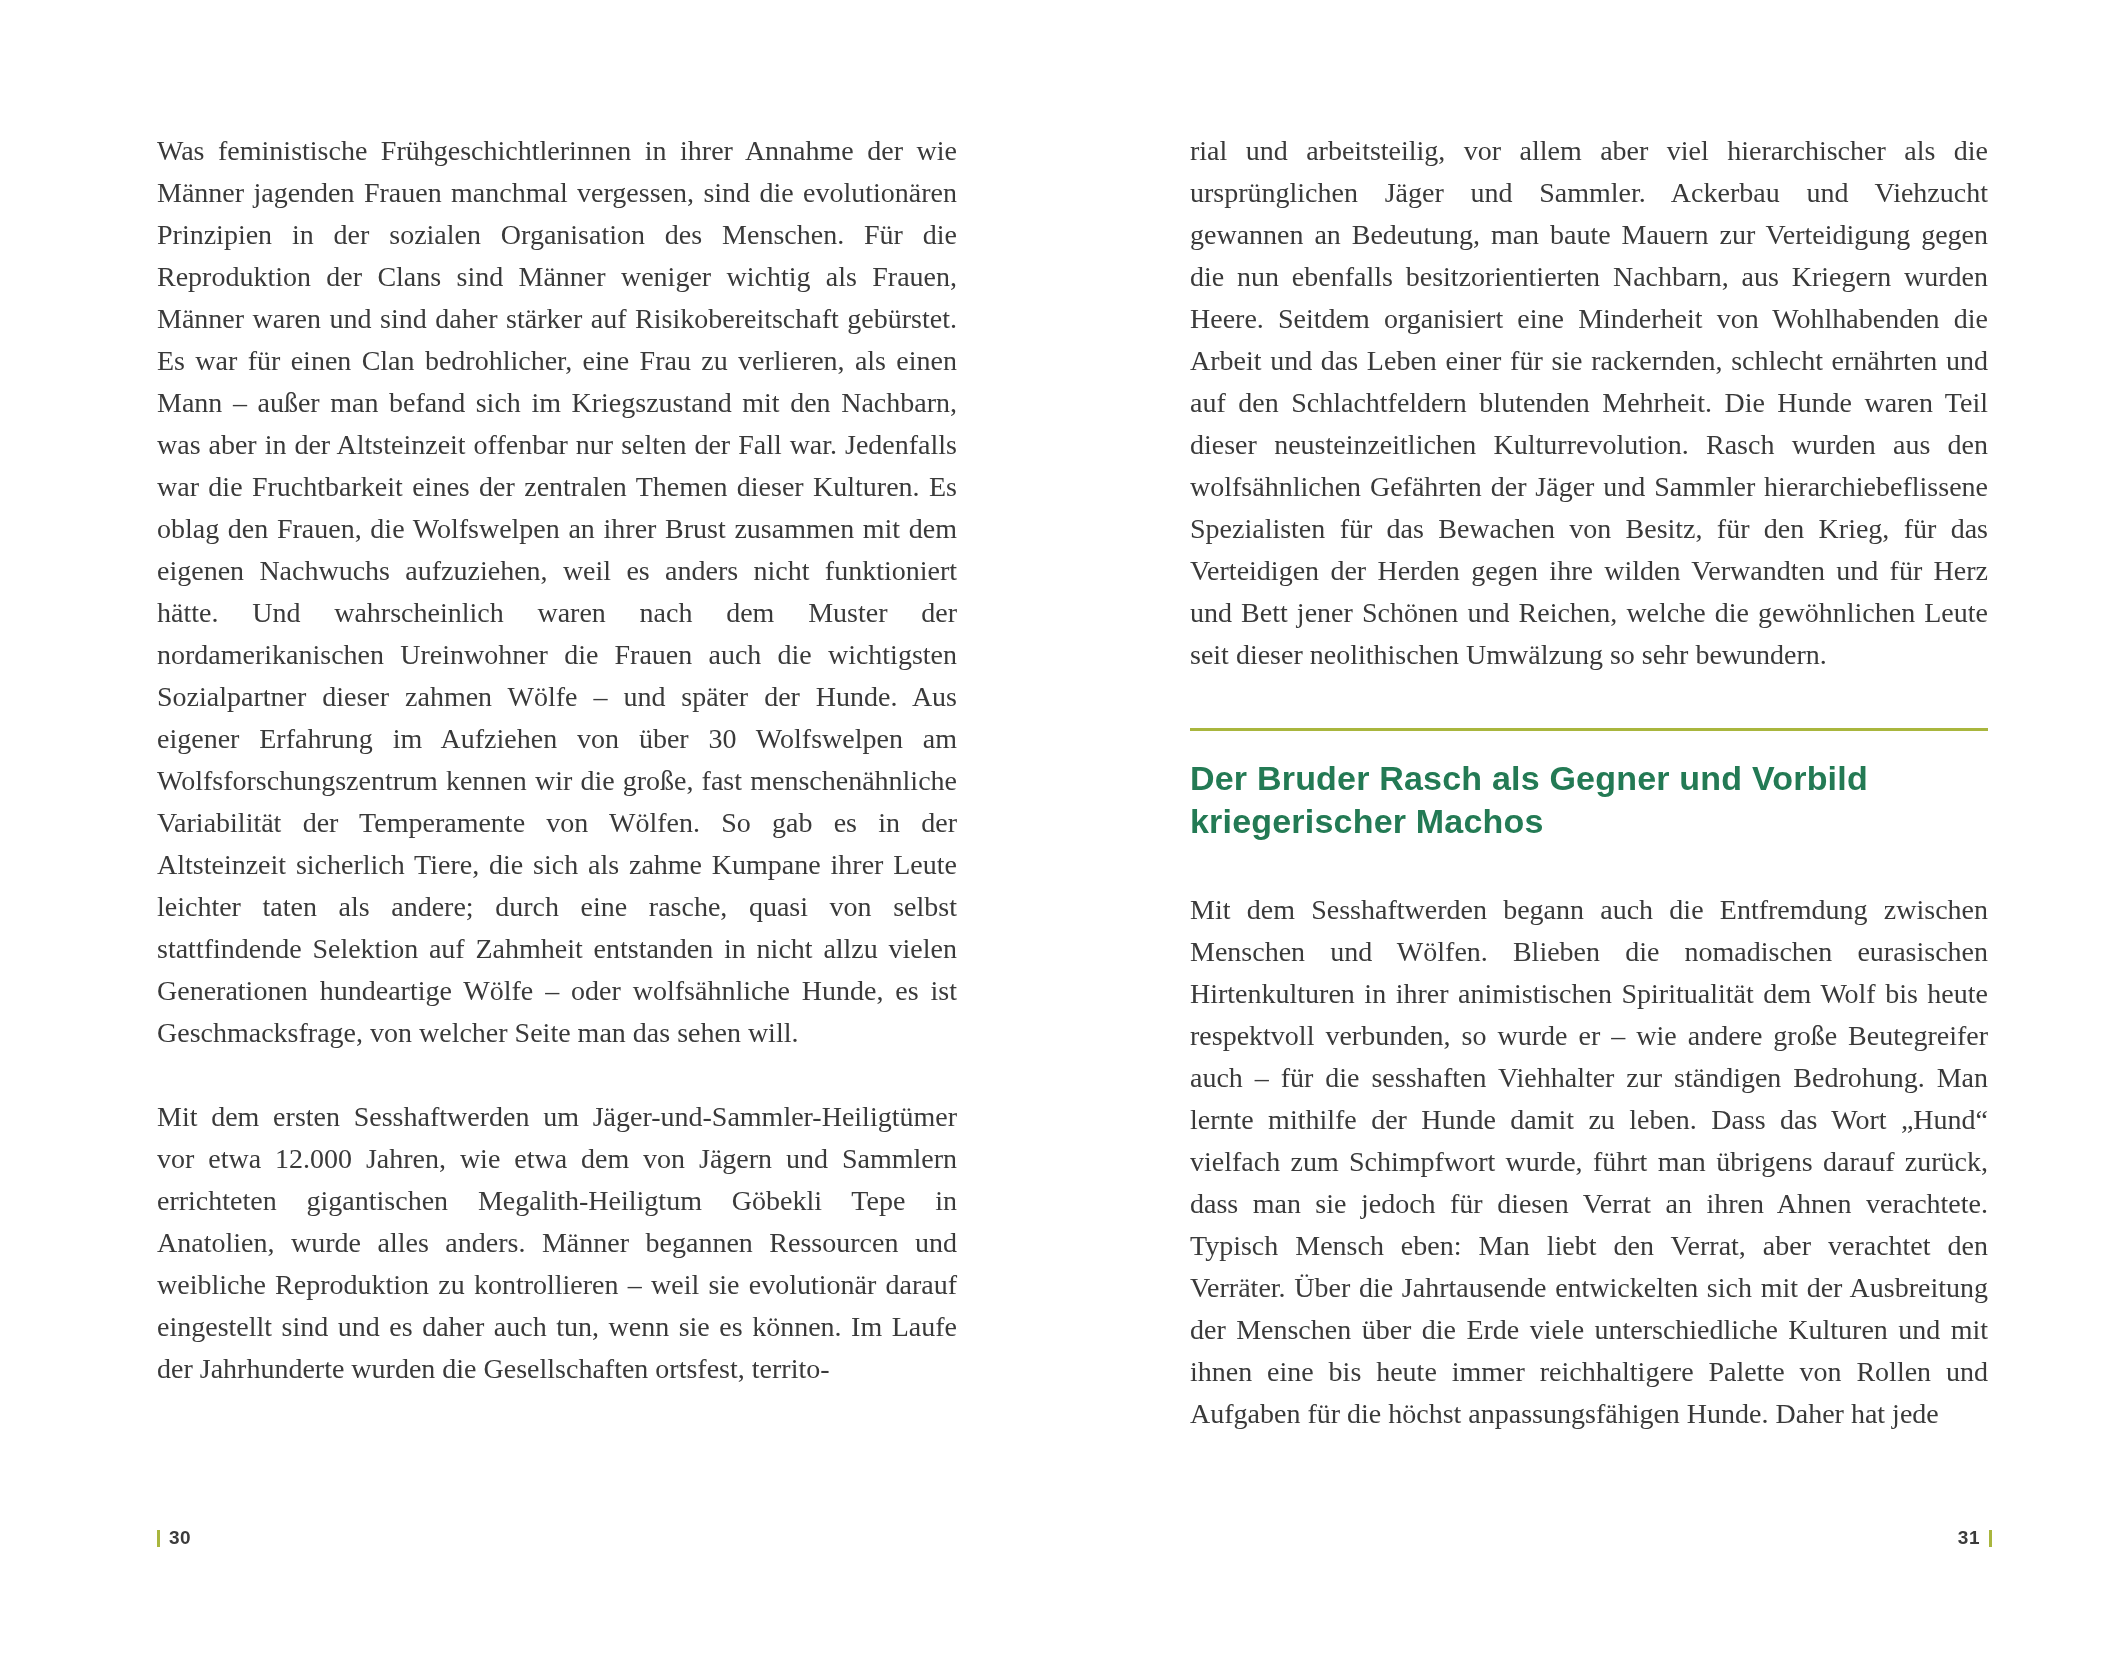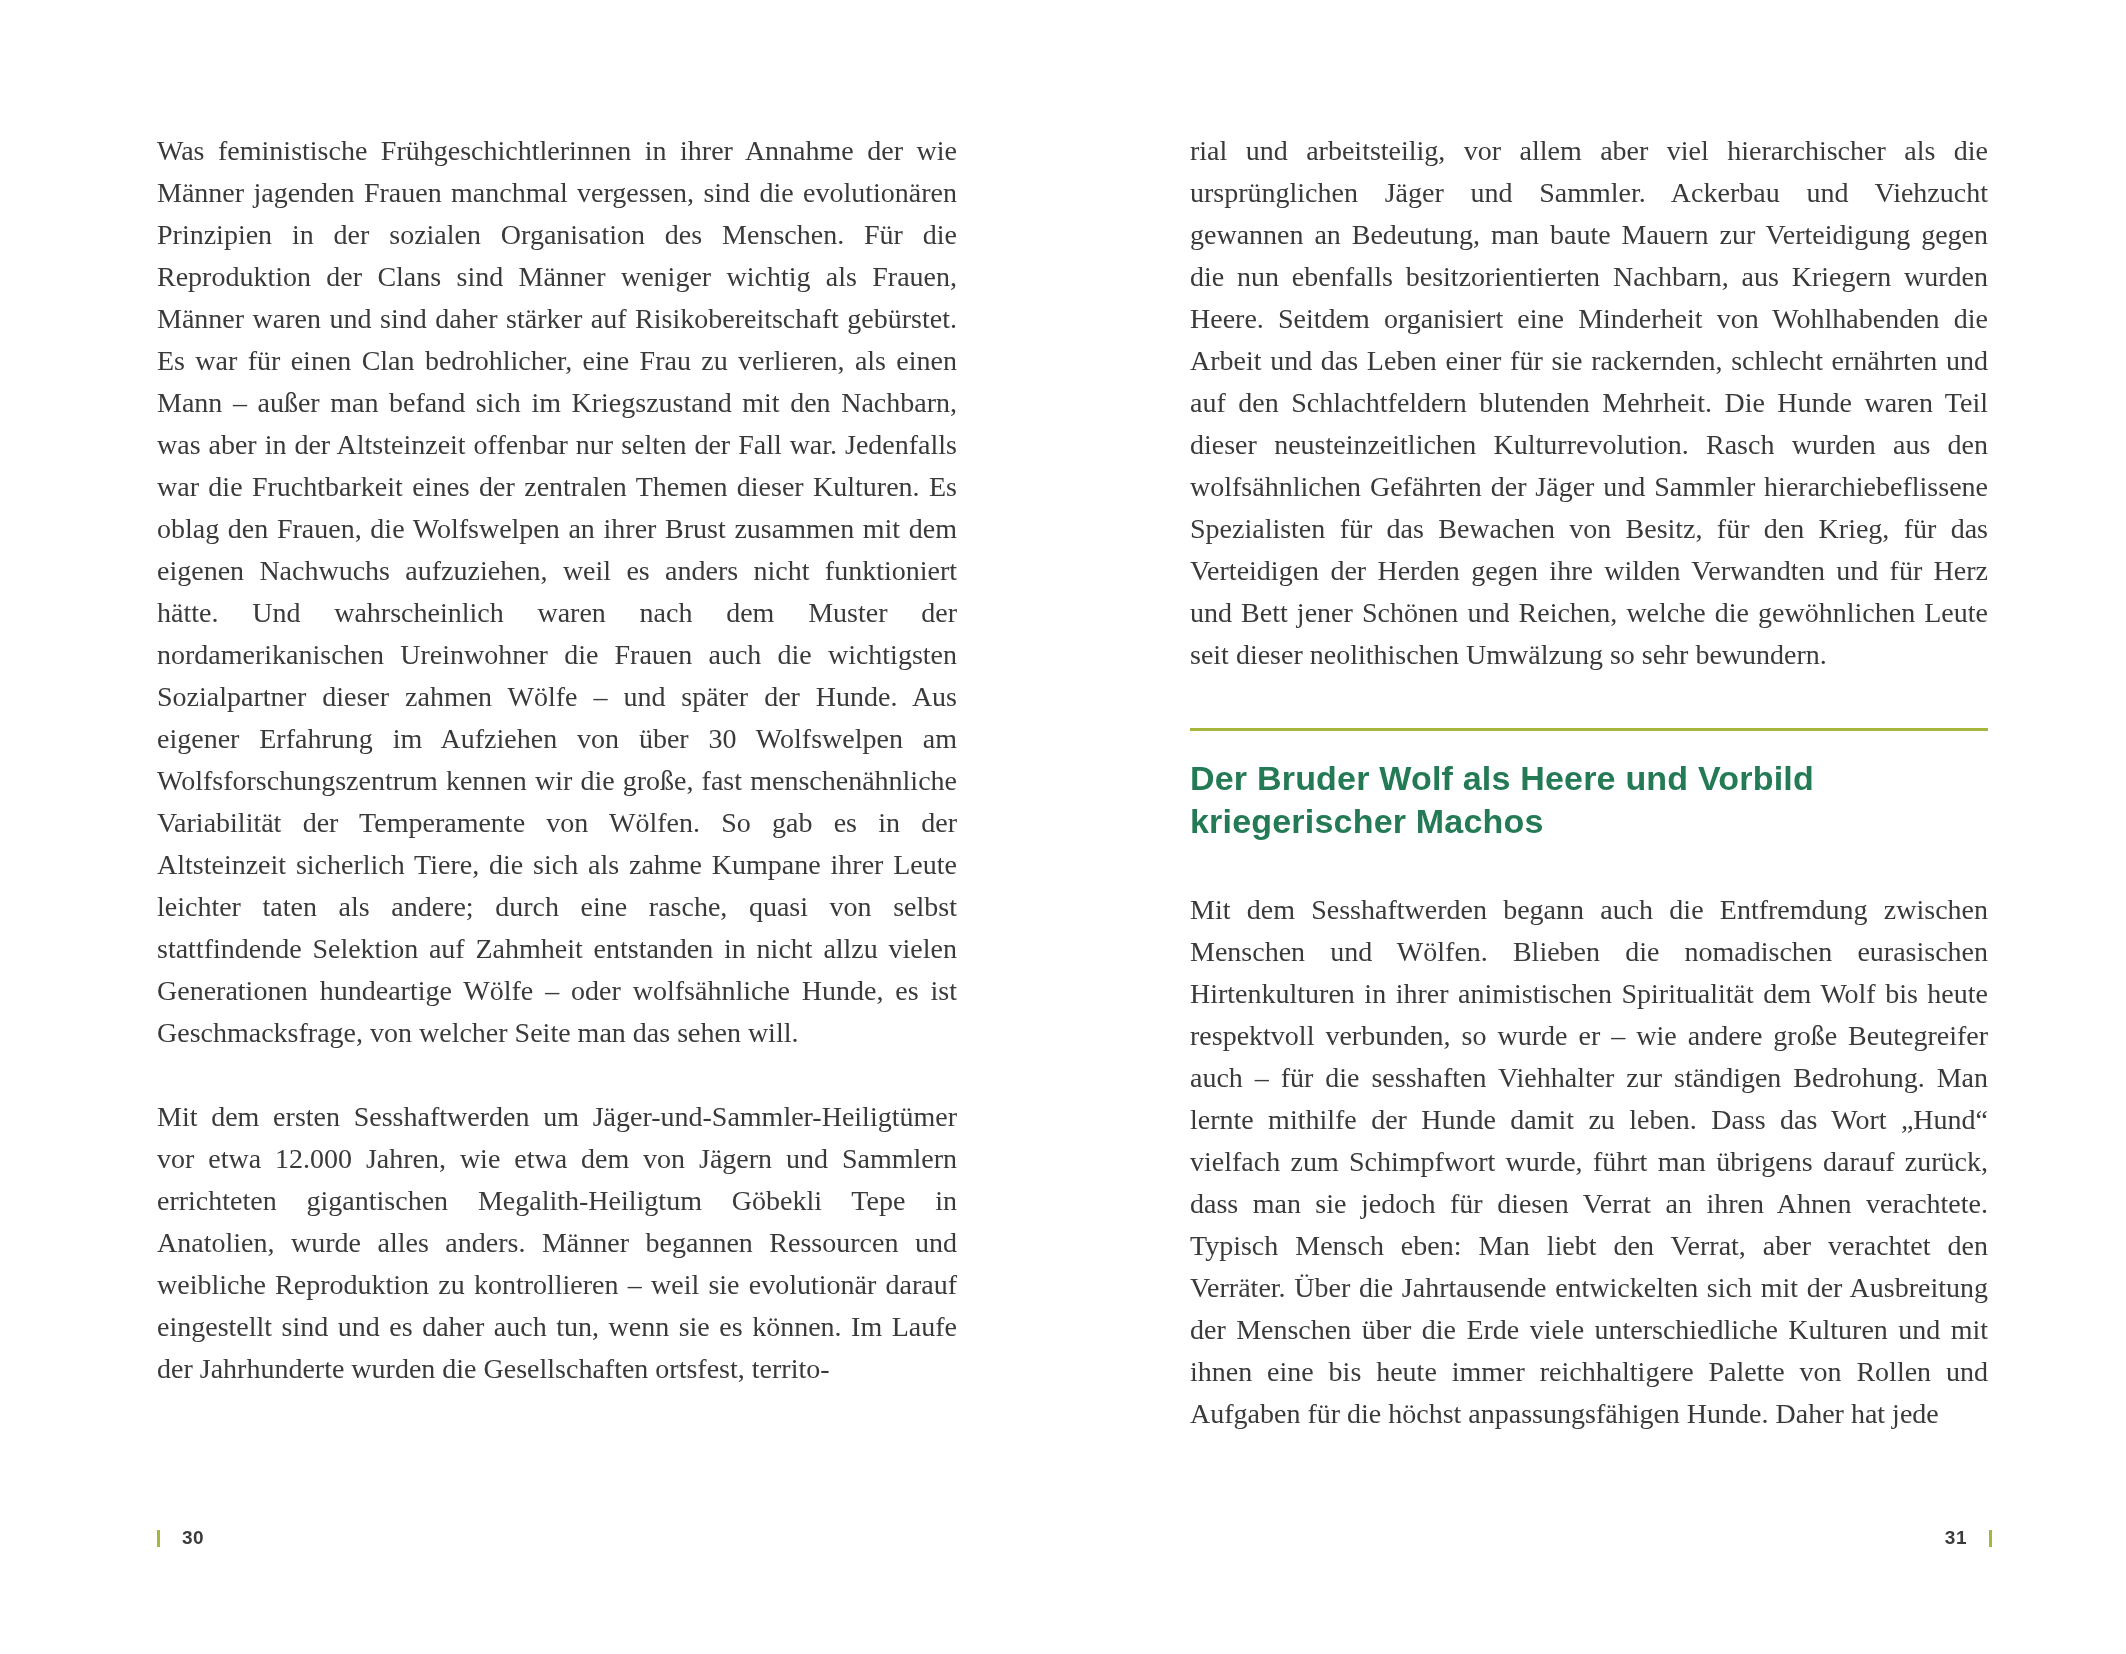--- a/index.html
+++ b/index.html
@@ -55,21 +55,21 @@
     color: #237a54;
     letter-spacing: 0.2px;
   }
   .section-heading + .body-para { margin-top: 46px; }
 
   .page-footer {
     position: absolute;
     bottom: 105px;
     display: flex;
     align-items: center;
-    gap: 22px;
+    gap: 9px;
   }
   .footer-left  { left: 157px; }
   .footer-right { right: 134px; }
   .pagenum {
     font-family: "Liberation Sans", sans-serif;
     font-weight: bold;
     font-size: 19px;
     color: #3b3b3b;
     letter-spacing: 0.5px;
   }
@@ -93,21 +93,21 @@
     <footer class="page-footer footer-left">
       <span class="pagenum-bar"></span>
       <span class="pagenum">30</span>
     </footer>
   </section>
 
   <section class="page page-right">
     <div class="text-col">
       <p class="body-para">rial und arbeitsteilig, vor allem aber viel hierarchischer als die ursprünglichen Jäger und Sammler. Ackerbau und Viehzucht gewannen an Bedeutung, man baute Mauern zur Verteidigung gegen die nun ebenfalls besitzorientierten Nachbarn, aus Kriegern wurden Heere. Seitdem organisiert eine Minderheit von Wohlhabenden die Arbeit und das Leben einer für sie rackernden, schlecht ernährten und auf den Schlachtfeldern blutenden Mehrheit. Die Hunde waren Teil dieser neusteinzeitlichen Kulturrevolution. Rasch wurden aus den wolfsähnlichen Gefährten der Jäger und Sammler hierarchiebeflissene Spezialisten für das Bewachen von Besitz, für den Krieg, für das Verteidigen der Herden gegen ihre wilden Verwandten und für Herz und Bett jener Schönen und Reichen, welche die gewöhnlichen Leute seit dieser neolithischen Umwälzung so sehr bewundern.</p>
       <hr class="section-rule">
-      <h2 class="section-heading">Der Bruder Wolf als Heere und Vorbild kriegerischer Machos</h2>
+      <h2 class="section-heading">Der Bruder Rasch als Gegner und Vorbild kriegerischer Machos</h2>
       <p class="body-para">Mit dem Sesshaftwerden begann auch die Entfremdung zwischen Menschen und Wölfen. Blieben die nomadischen eurasischen Hirtenkulturen in ihrer animistischen Spiritualität dem Wolf bis heute respektvoll verbunden, so wurde er – wie andere große Beutegreifer auch – für die sesshaften Viehhalter zur ständigen Bedrohung. Man lernte mithilfe der Hunde damit zu leben. Dass das Wort „Hund“ vielfach zum Schimpfwort wurde, führt man übrigens darauf zurück, dass man sie jedoch für diesen Verrat an ihren Ahnen verachtete. Typisch Mensch eben: Man liebt den Verrat, aber verachtet den Verräter. Über die Jahrtausende entwickelten sich mit der Ausbreitung der Menschen über die Erde viele unterschiedliche Kulturen und mit ihnen eine bis heute immer reichhaltigere Palette von Rollen und Aufgaben für die höchst anpassungsfähigen Hunde. Daher hat jede</p>
     </div>
     <footer class="page-footer footer-right">
       <span class="pagenum">31</span>
       <span class="pagenum-bar"></span>
     </footer>
   </section>
 
 </div>
 

